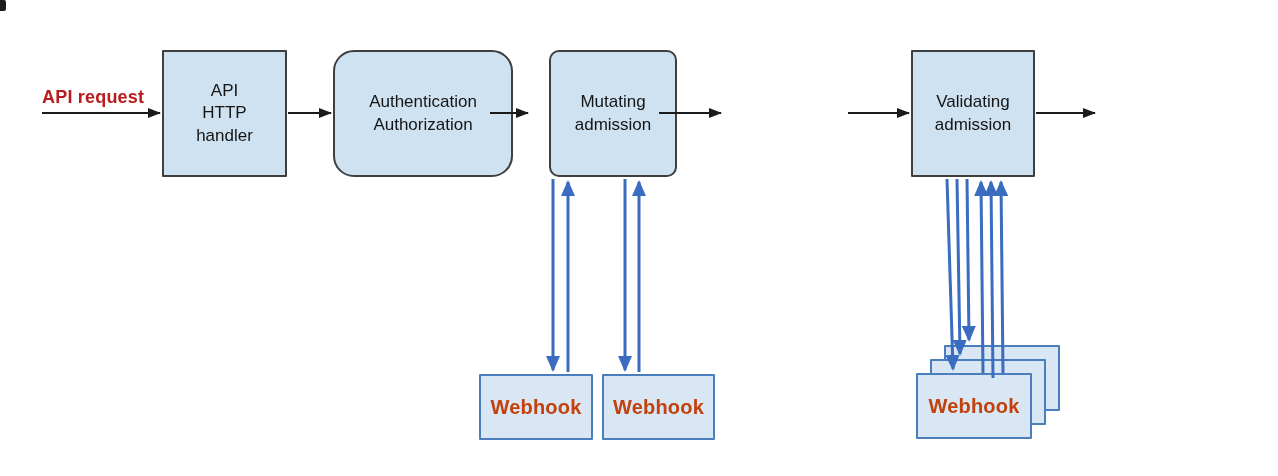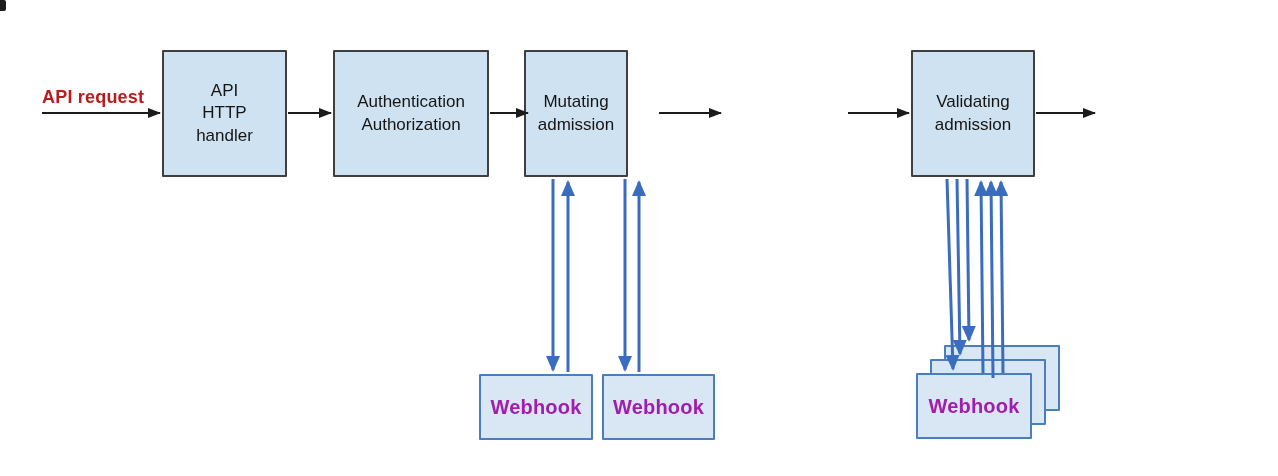--- a/index.html
+++ b/index.html
@@ -37,33 +37,33 @@
     font-size:17px;line-height:1.32;color:#151515;
   }
   .webhook{
     position:absolute;z-index:1;
     box-sizing:border-box;
     background:var(--webhook-fill);
     border:2px solid var(--webhook-border);
     border-radius:1px;
     display:flex;align-items:center;justify-content:center;
   }
-  .webhook-label{font-size:20px;font-weight:700;color:#a21caf;letter-spacing:0.2px;}
+  .webhook-label{font-size:20px;font-weight:700;color:#c2410c;letter-spacing:0.2px;}
   .api-request{
     position:absolute;left:42px;top:87px;z-index:2;
     font-size:18px;font-weight:700;color:#b91c1c;letter-spacing:0.2px;
   }
   .corner-artifact{
     position:absolute;left:0;top:0;width:6px;height:11px;
     background:#1c1c1c;border-radius:0 2px 2px 0;z-index:1;
   }
   
   .n0{left:162px;top:50px;width:125px;height:127px;}
-  .n1{left:333px;top:50px;width:156px;height:127px;}
-  .n2{left:524px;top:50px;width:104px;height:127px;}
+  .n1{left:333px;top:50px;width:180px;height:127px;border-radius:21px;}
+  .n2{left:549px;top:50px;width:128px;height:127px;border-radius:10px;}
   .n3{left:723px;top:50px;width:124px;height:127px;}
   .n4{left:911px;top:50px;width:124px;height:127px;align-items:center;}
   .n5{left:1097px;top:50px;width:125px;height:127px;}
   
   .wa{left:479px;top:374px;width:114px;height:66px;}
   .wb{left:602px;top:374px;width:113px;height:66px;}
   .ws-back{left:944px;top:345px;width:116px;height:66px;}
   .ws-mid{left:930px;top:359px;width:116px;height:66px;}
   .ws-front{left:916px;top:373px;width:116px;height:66px;z-index:2;}
 </style>

